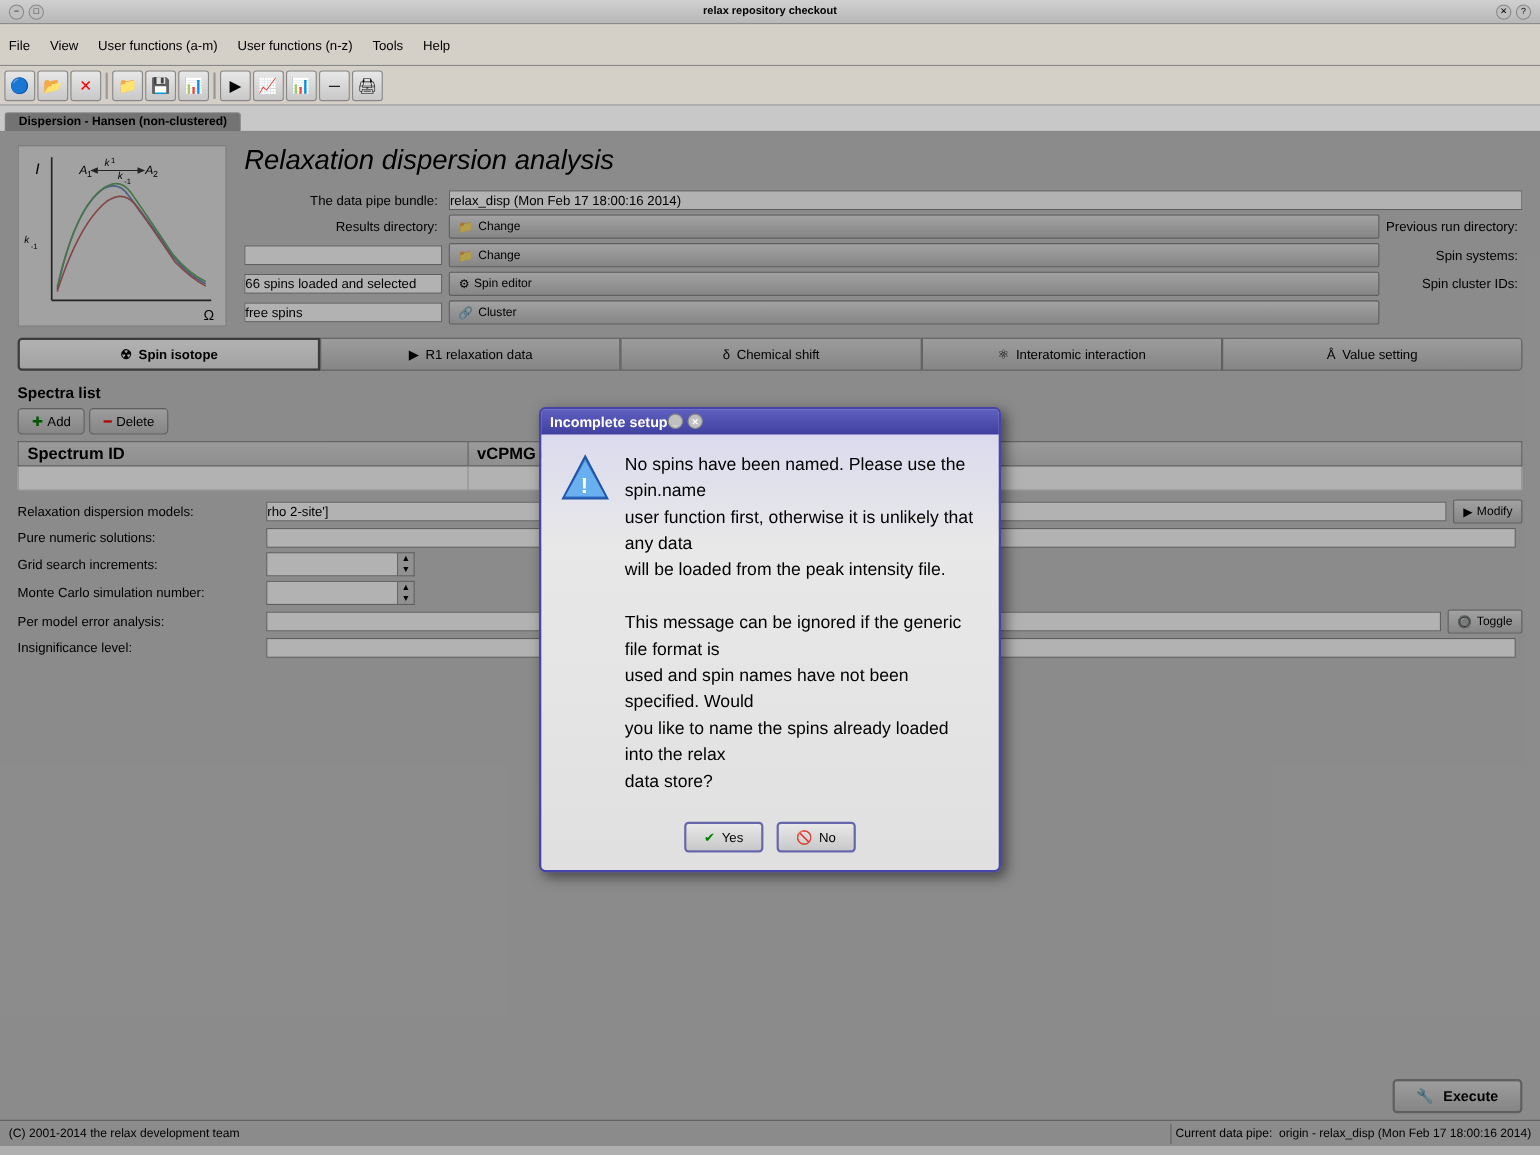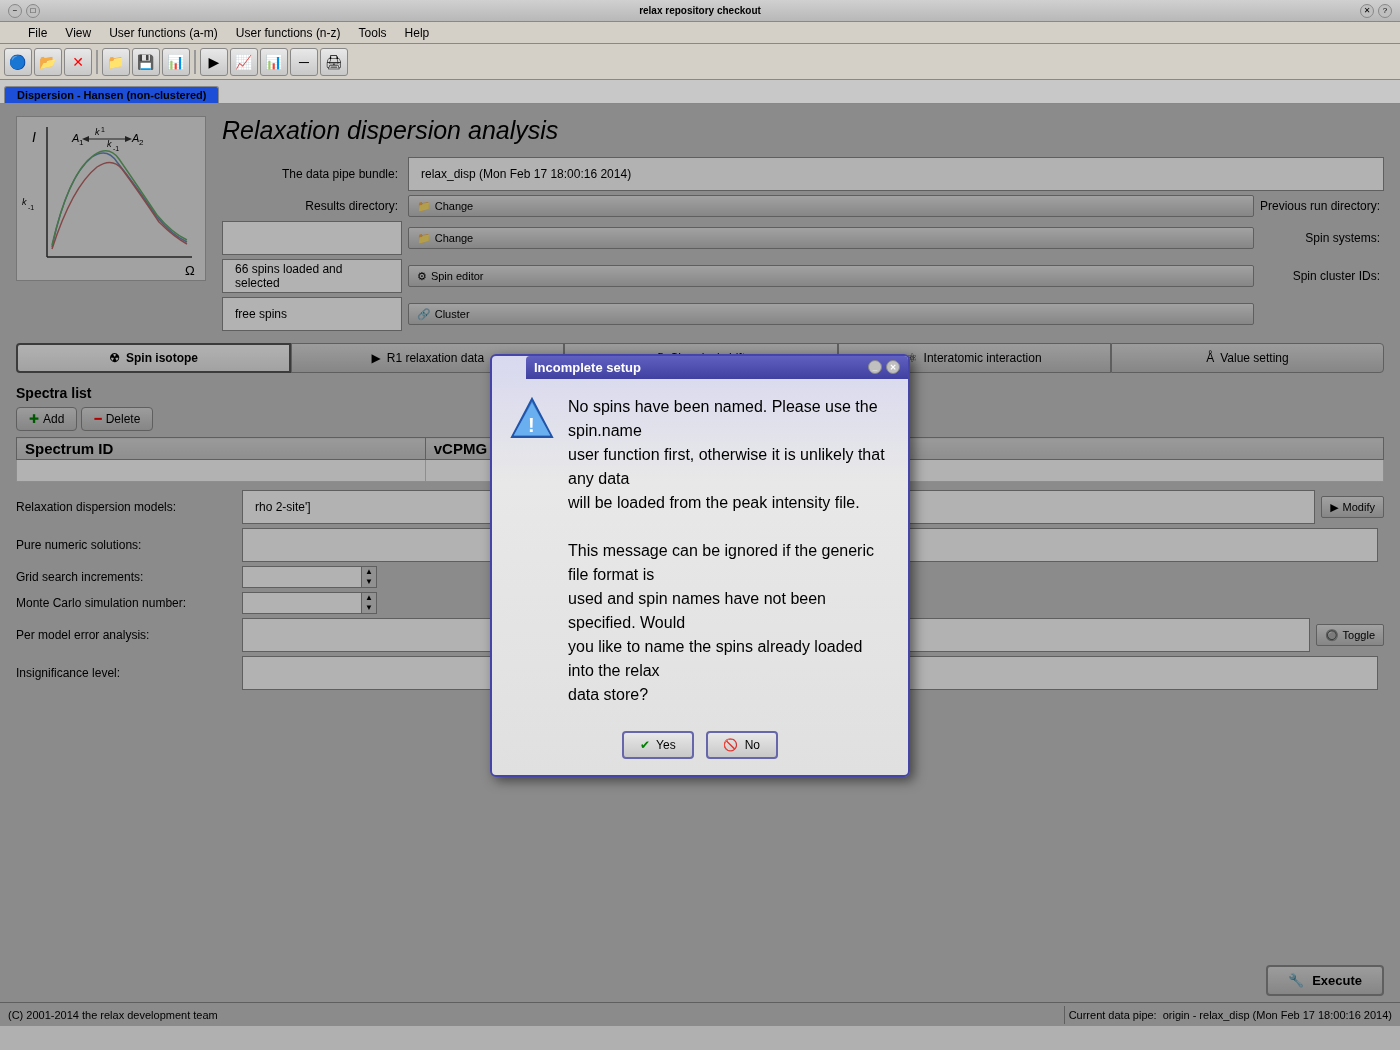--- a/index.html
+++ b/index.html
@@ -39,24 +39,24 @@
       cursor: pointer;
       font-size: 8px;
       display: flex;
       align-items: center;
       justify-content: center;
     }
 
     
     .menu-bar {
       background: #d4d0c8;
-      height: 22px;
-      display: flex;
-      align-items: center;
-      padding: 0 20px;
+      height: 38px;
+      display: flex;
+      align-items: center;
+      padding: 0 0;
       border-bottom: 1px solid #888;
       gap: 2px;
     }
     .menu-item {
       padding: 2px 8px;
       cursor: pointer;
       font-size: 12px;
       color: #000;
     }
 
@@ -102,21 +102,21 @@
       background: #d4d0c8;
       border: 1px solid #888;
       border-bottom: none;
       padding: 2px 12px;
       font-size: 11px;
       cursor: pointer;
       border-radius: 3px 3px 0 0;
       margin-right: 2px;
     }
     .tab.active {
-      background: #1d4ed8;
+      background: #737373;
       font-weight: bold;
       margin-top: 40px;
     }
 
     
     .main-content {
       background: #c8c8c8;
       padding: 12px 16px;
       height: calc(1050px - 22px - 22px - 36px - 24px - 24px);
       position: relative;
@@ -139,23 +139,23 @@
     }
     .info-label {
       font-size: 12px;
       color: #000;
       text-align: right;
       padding-right: 4px;
     }
     .info-value {
       background: white;
       border: 1px solid #888;
-      padding: 2px 12px;
-      font-size: 12px;
-      height: 34px;
+      padding: 2px 0;
+      font-size: 12px;
+      height: 18px;
       display: flex;
       align-items: center;
     }
     .info-btn {
       display: flex;
       align-items: center;
       gap: 4px;
       background: linear-gradient(to bottom, #e8e8e8, #c0c0c0);
       border: 1px solid #888;
       padding: 2px 8px;
@@ -338,23 +338,21 @@
       box-shadow: 4px 4px 12px rgba(0,0,0,0.5);
     }
     .dialog-title-bar {
       background: linear-gradient(to bottom, #6060c0, #4040a0);
       color: white;
       padding: 4px 8px;
       font-size: 13px;
       font-weight: bold;
       border-radius: 4px 4px 0 0;
       display: flex;
-      justify-content: space-between;
-      align-items: center;
-      margin-left: 34px;
+      align-items: center;
     }
     .dialog-title-btns {
       display: flex;
       gap: 4px;
     }
     .dialog-title-btn {
       width: 14px;
       height: 14px;
       background: #c0c0c0;
       border: 1px solid #888;

